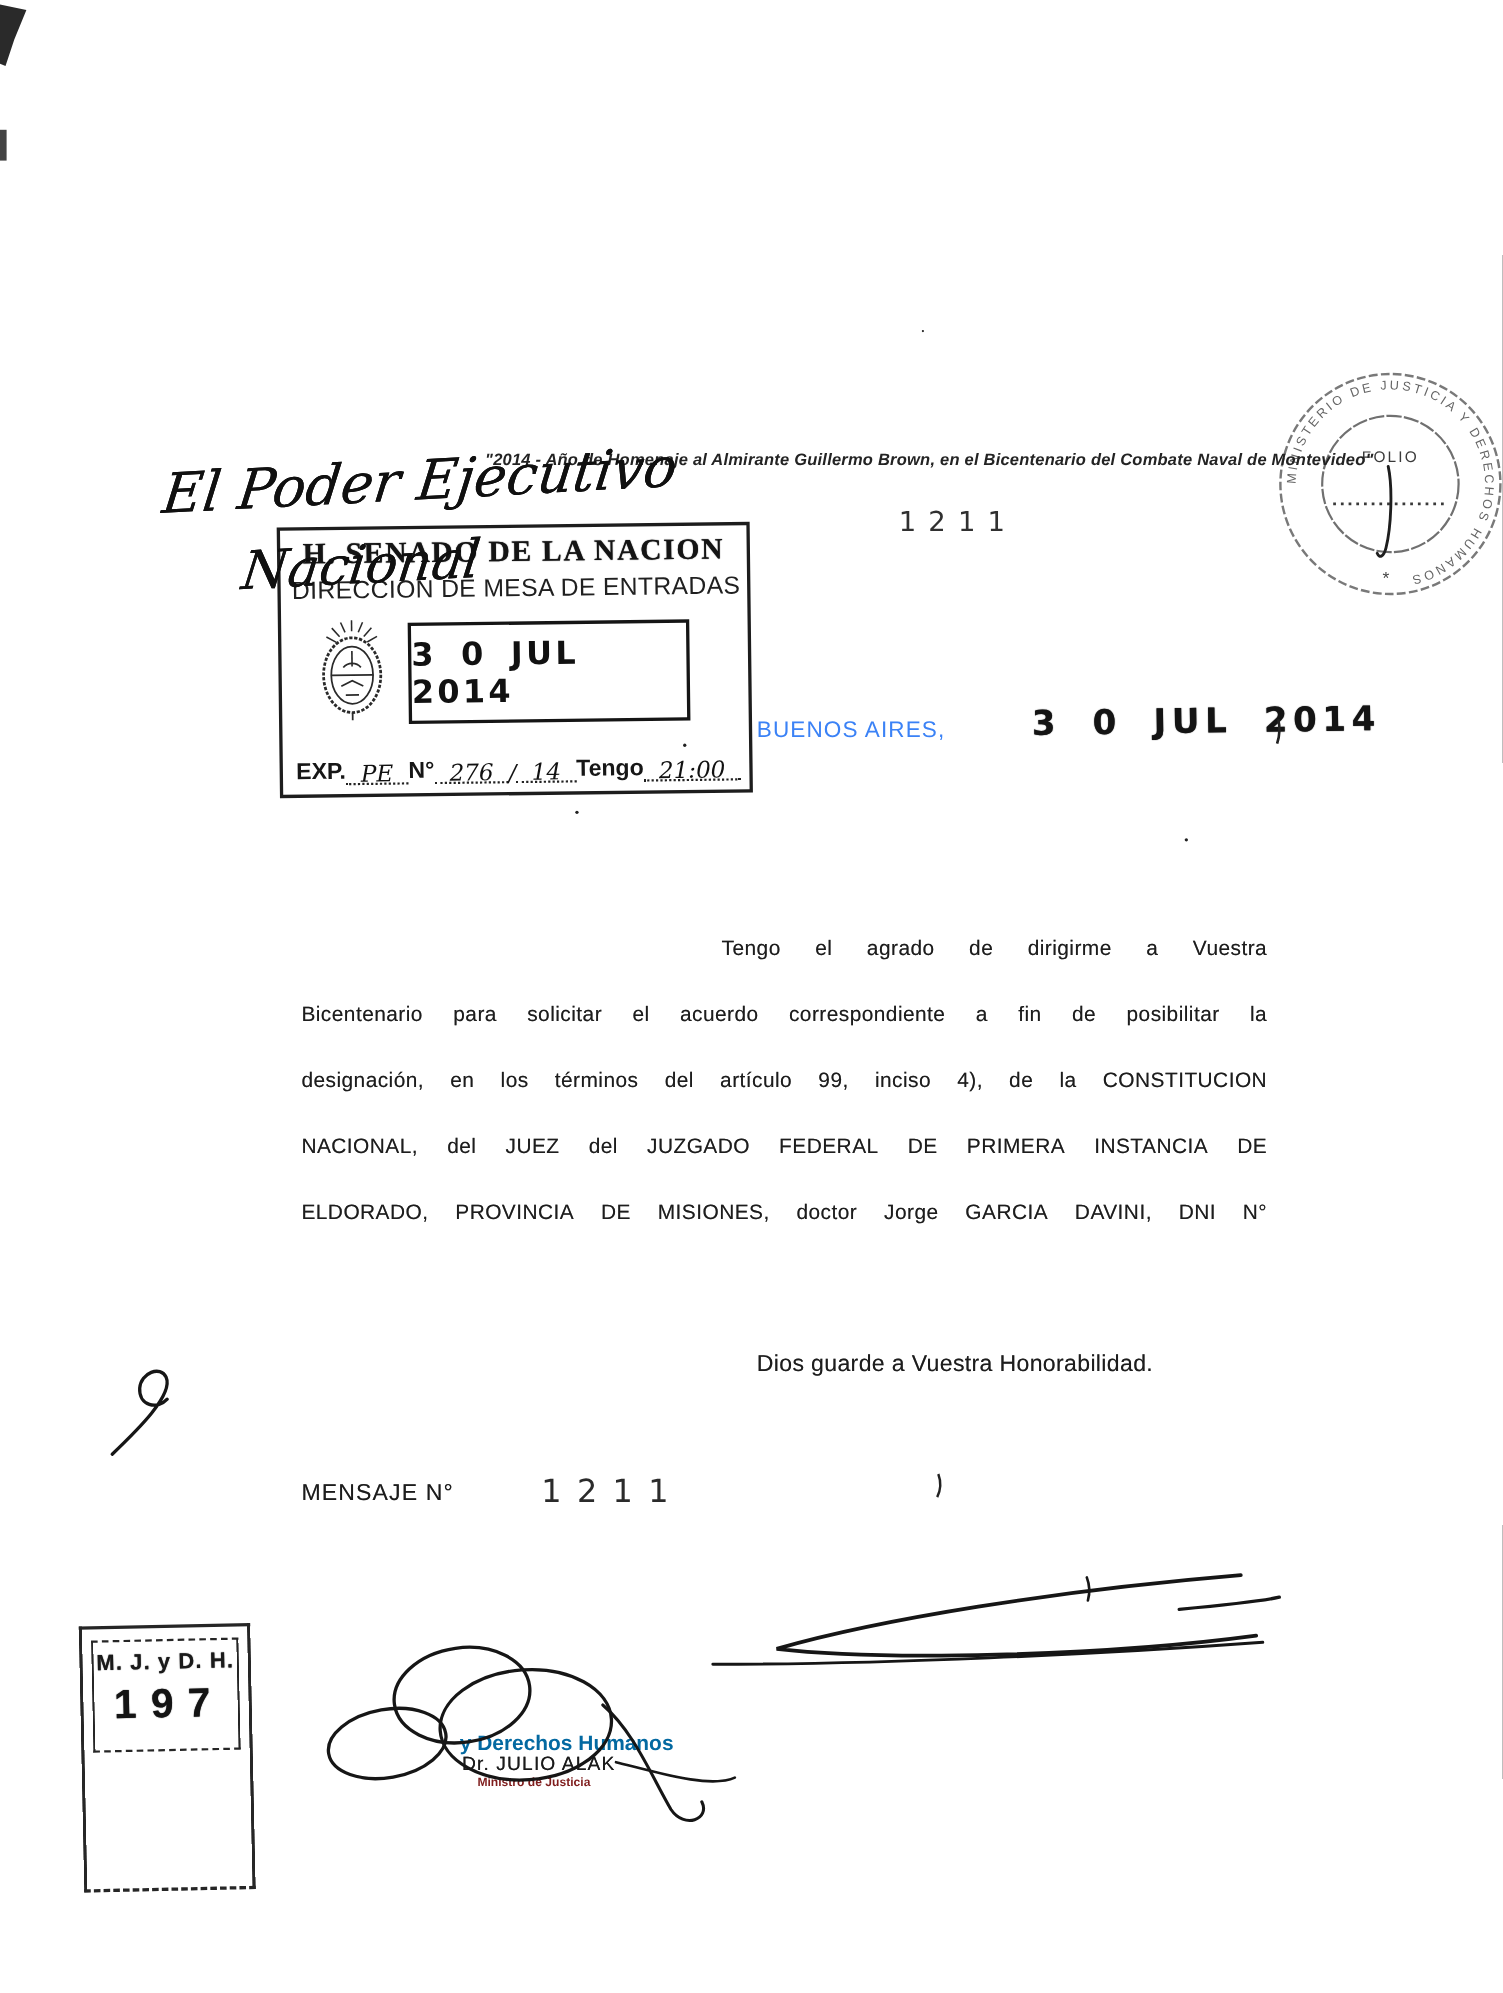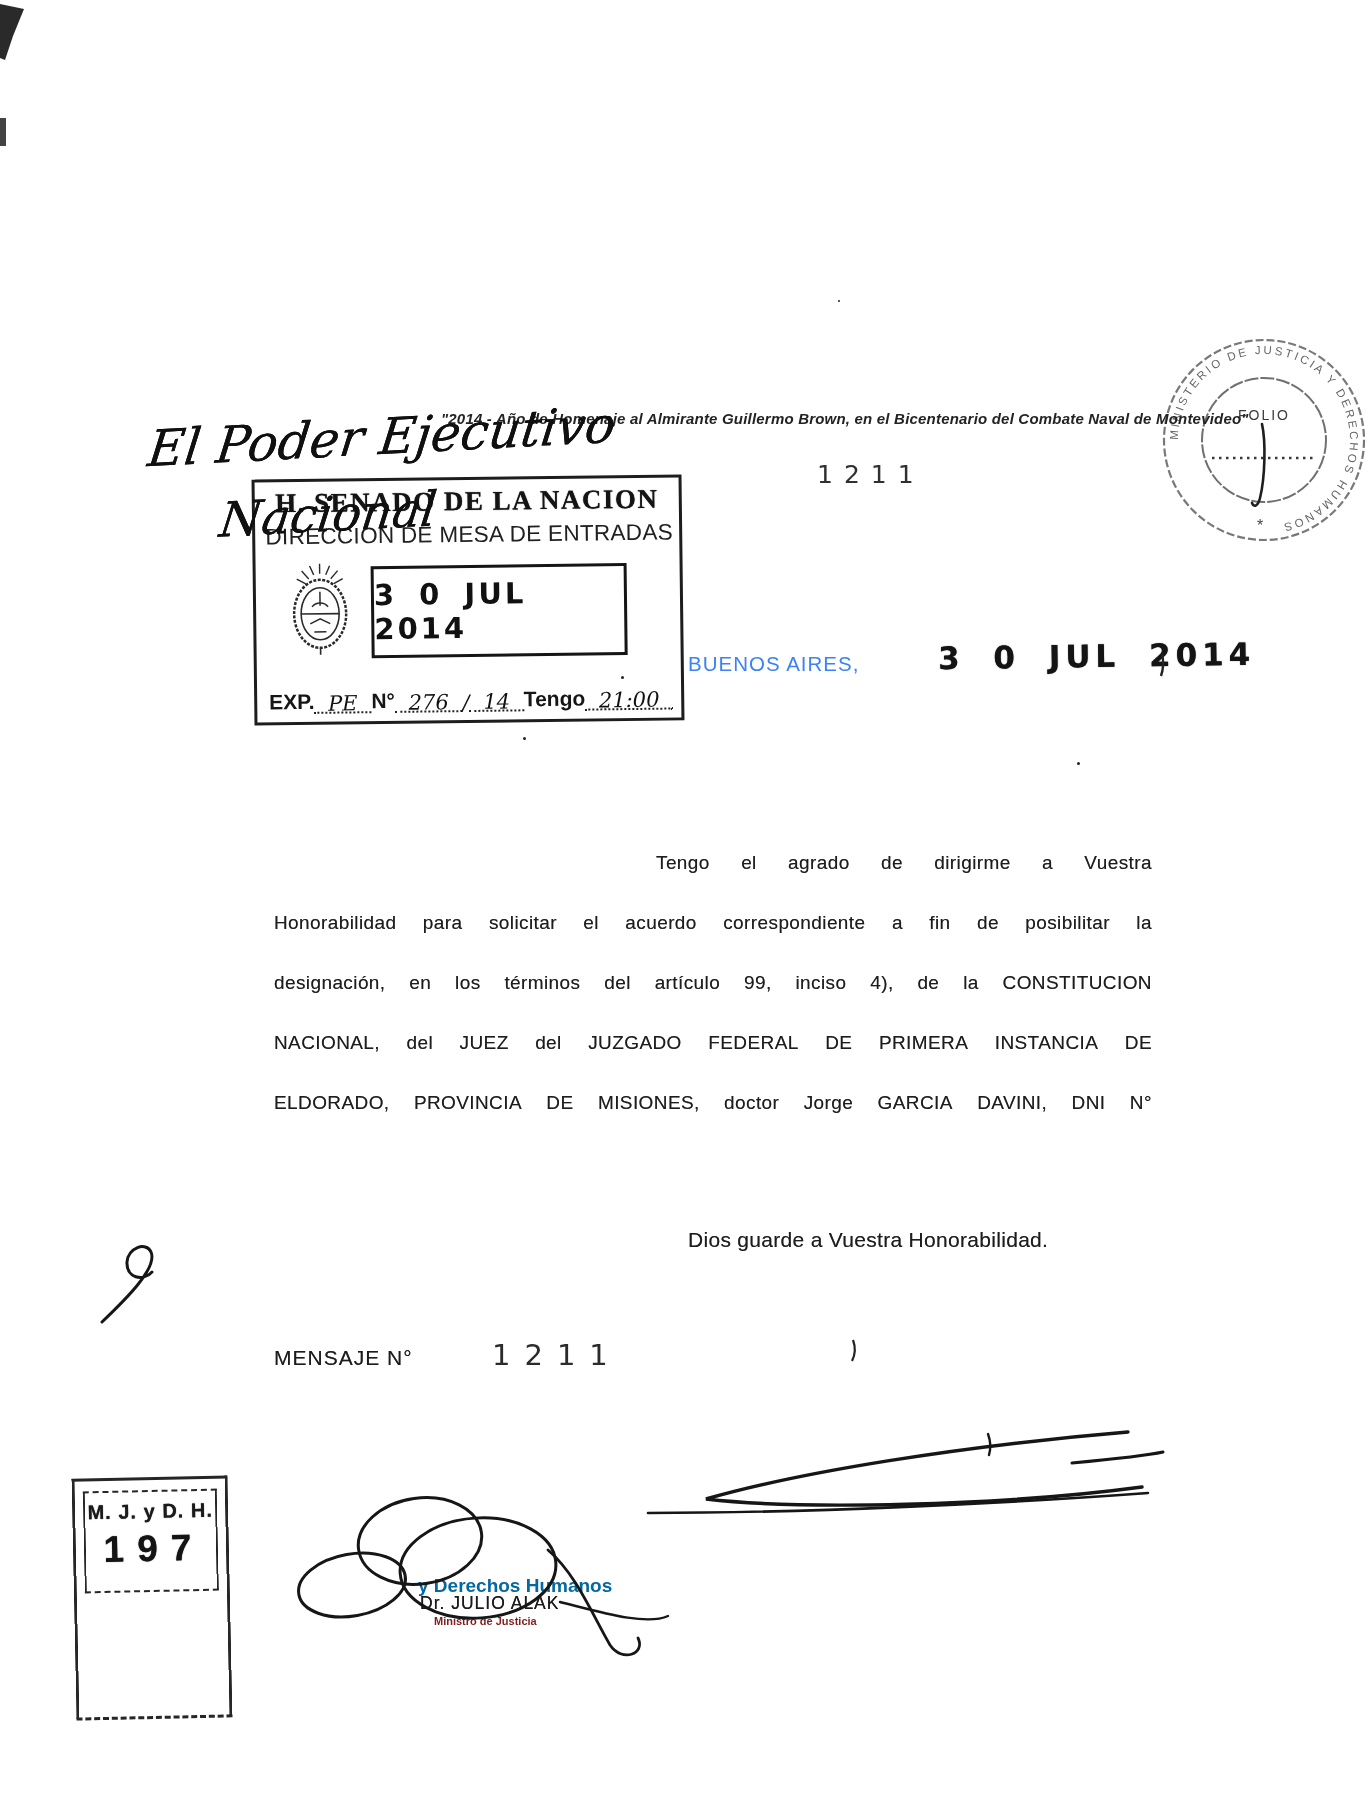--- a/index.html
+++ b/index.html
@@ -181,21 +181,21 @@
   <div class="abs bl jline indent" style="top:852px">
       <span>Tengo</span>
       <span>el</span>
       <span>agrado</span>
       <span>de</span>
       <span>dirigirme</span>
       <span>a</span>
       <span>Vuestra</span>
     </div>
   <div class="abs bl jline" style="top:912px">
-      <span>Honorabilidad</span>
+      <span>Bicentenario</span>
       <span>para</span>
       <span>solicitar</span>
       <span>el</span>
       <span>acuerdo</span>
       <span>correspondiente</span>
       <span>a</span>
       <span>fin</span>
       <span>de</span>
       <span>posibilitar</span>
       <span>la</span>

